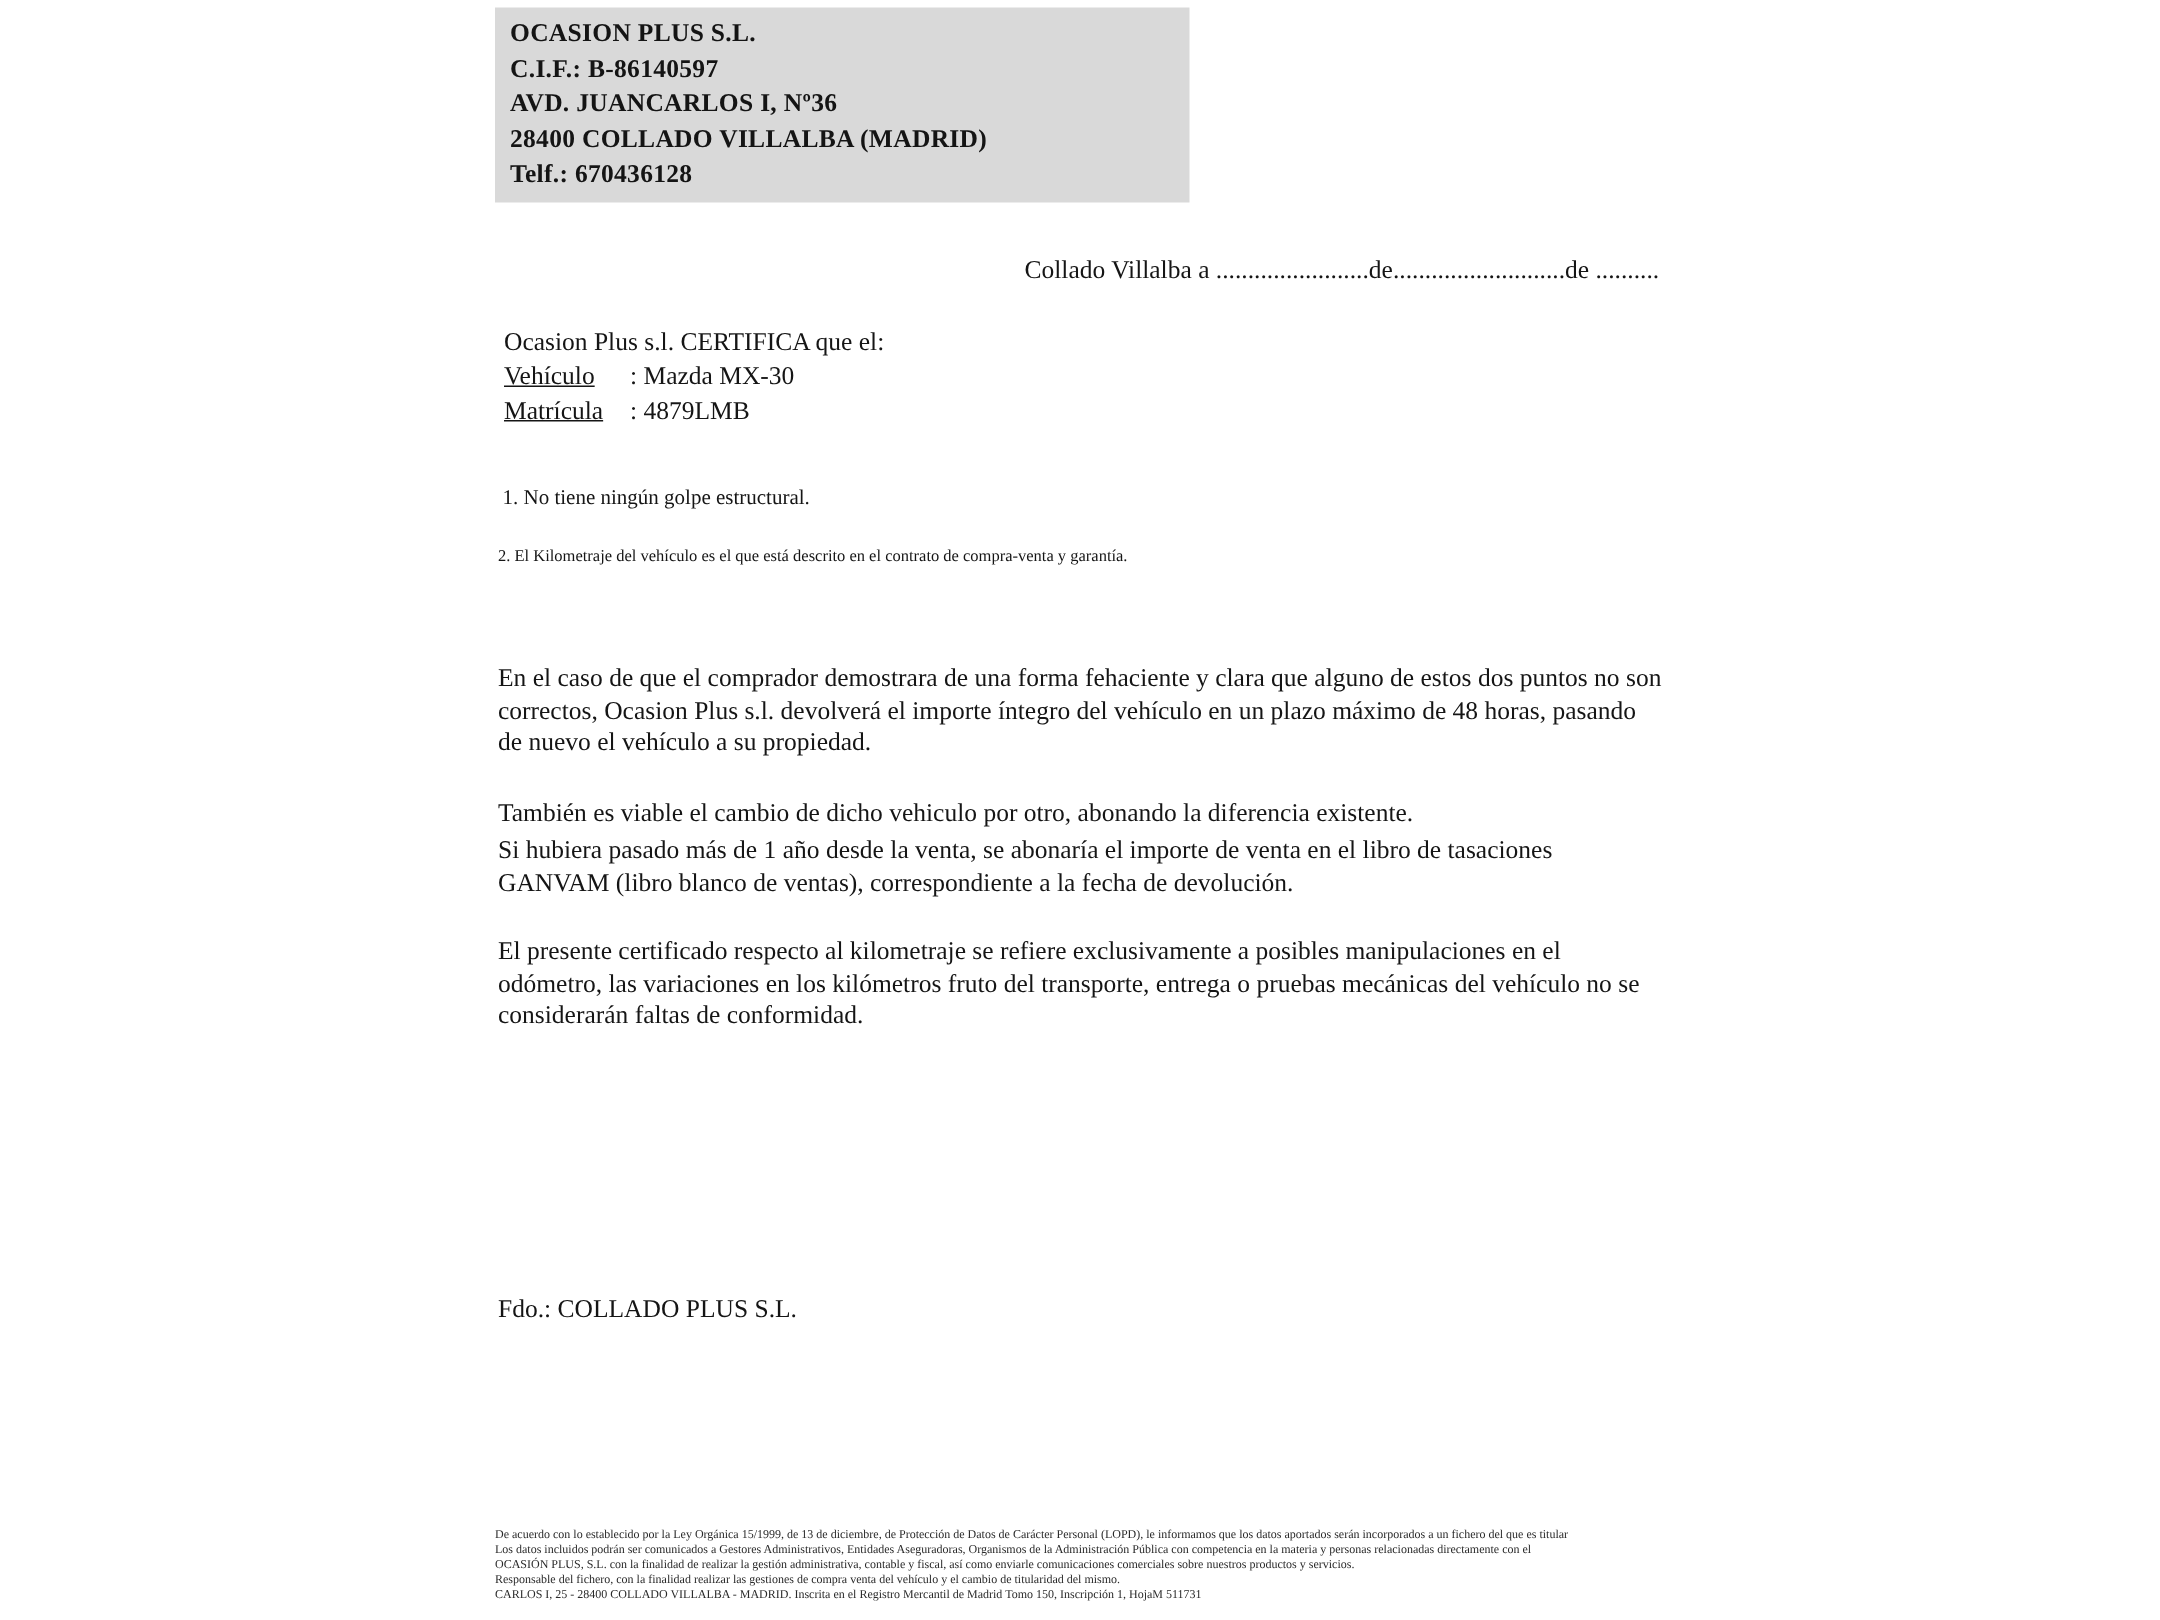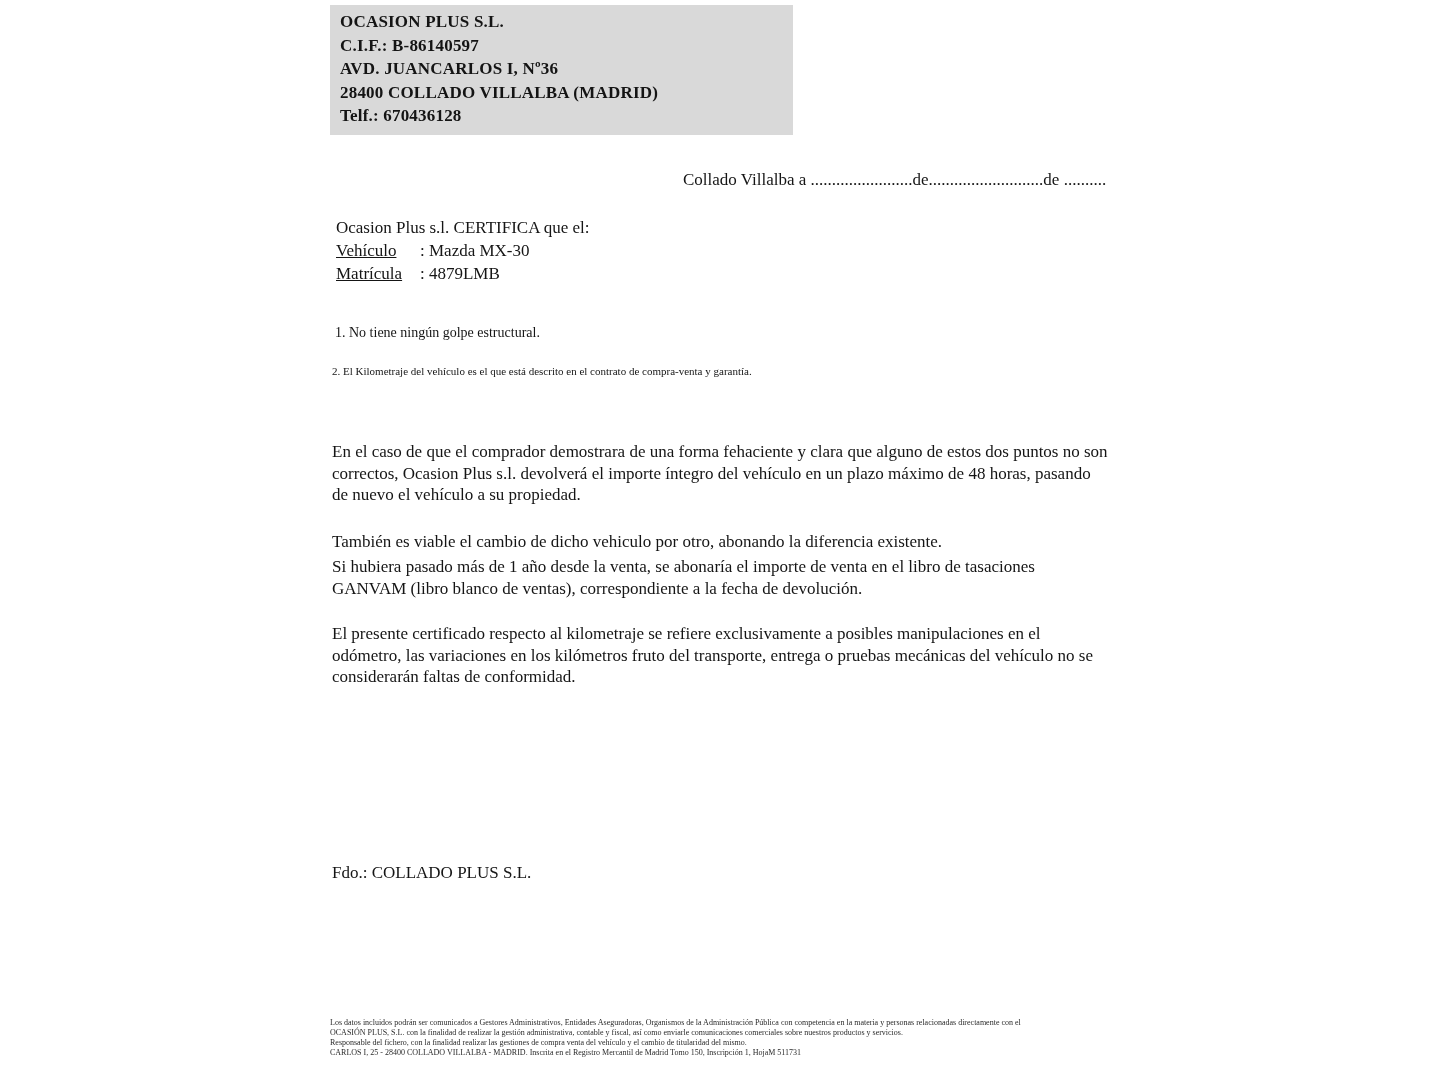--- a/index.html
+++ b/index.html
@@ -119,17 +119,18 @@
 <div class="abs point-2">2. El Kilometraje del vehículo es el que está descrito en el contrato de compra-venta y garantía.</div>
 
 <div class="abs para para-1">En el caso de que el comprador demostrara de una forma fehaciente y clara que alguno de estos dos puntos no son correctos, Ocasion Plus s.l. devolverá el importe íntegro del vehículo en un plazo máximo de 48 horas, pasando de nuevo el vehículo a su propiedad.</div>
 <div class="abs para para-2">También es viable el cambio de dicho vehiculo por otro, abonando la diferencia existente.</div>
 <div class="abs para para-3">Si hubiera pasado más de 1 año desde la venta, se abonaría el importe de venta en el libro de tasaciones GANVAM (libro blanco de ventas), correspondiente a la fecha de devolución.</div>
 <div class="abs para para-4">El presente certificado respecto al kilometraje se refiere exclusivamente a posibles manipulaciones en el odómetro, las variaciones en los kilómetros fruto del transporte, entrega o pruebas mecánicas del vehículo no se considerarán faltas de conformidad.</div>
 
 <div class="abs signature">Fdo.: COLLADO PLUS S.L.</div>
 
 <div class="abs legal">
+  <div>De acuerdo con lo establecido por la Ley Orgánica 15/1999, de 13 de diciembre, de Protección de Datos de Carácter Personal (LOPD), le informamos que los datos aportados serán incorporados a un fichero del que es titular</div>
   <div>Los datos incluidos podrán ser comunicados a Gestores Administrativos, Entidades Aseguradoras, Organismos de la Administración Pública con competencia en la materia y personas relacionadas directamente con el</div>
   <div>OCASIÓN PLUS, S.L. con la finalidad de realizar la gestión administrativa, contable y fiscal, así como enviarle comunicaciones comerciales sobre nuestros productos y servicios.</div>
   <div>Responsable del fichero, con la finalidad realizar las gestiones de compra venta del vehículo y el cambio de titularidad del mismo.</div>
   <div>CARLOS I, 25 - 28400 COLLADO VILLALBA - MADRID. Inscrita en el Registro Mercantil de Madrid Tomo 150, Inscripción 1, HojaM 511731</div>
 </div>
 
 </body></html>

